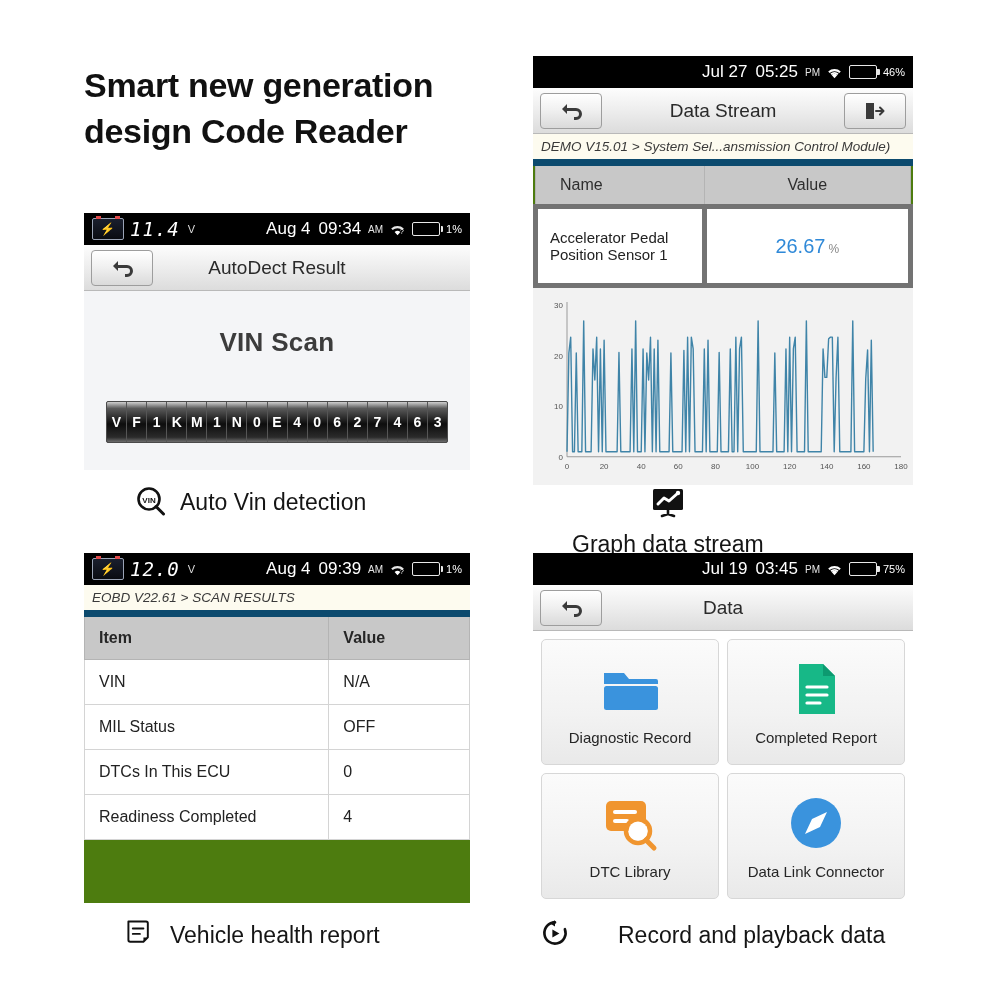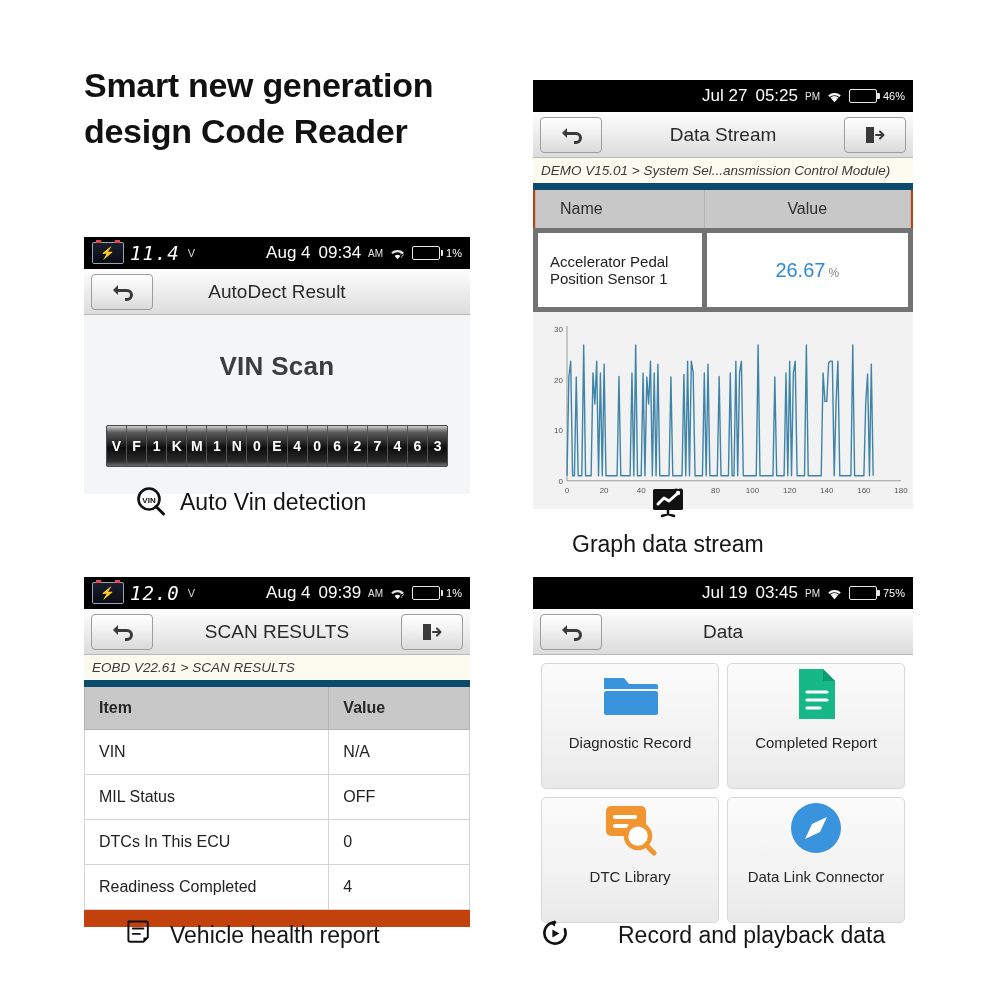--- a/index.html
+++ b/index.html
@@ -12,21 +12,21 @@
   .stage{position:absolute;left:0;top:0;width:1000px;height:1000px;}
 
   
   .headline{
     position:absolute;left:84px;top:62px;width:430px;
     font-size:34px;line-height:46px;font-weight:bold;color:#111;
     letter-spacing:-0.3px;
   }
 
   
-  .device{position:absolute;background:#c2410c;margin-top:24px;}
+  .device{position:absolute;background:#4d7c0f;}
   .statusbar{
     height:32px;background:#000;color:#fff;display:flex;align-items:center;
     font-size:14px;padding:0 8px;box-sizing:border-box;gap:6px;
   }
   .sb-spacer{flex:1;}
   .volt-icon{
     width:30px;height:20px;border:1.5px solid #9aa3b5;border-radius:2px;
     background:linear-gradient(180deg,#1a1f2e,#0a0c12);
     position:relative;display:inline-block;flex:0 0 auto;
   }
@@ -139,21 +139,21 @@
 
   
   #panel-data{left:533px;top:553px;width:380px;height:350px;}
   .tilegrid{
     background:#fff;padding:8px;box-sizing:border-box;height:276px;
     display:grid;grid-template-columns:1fr 1fr;grid-template-rows:1fr 1fr;gap:8px;
   }
   .tile{
     background:linear-gradient(180deg,#fbfbfb 0%,#f2f2f2 60%,#e9e9e9 100%);
     border:1px solid #d7d7d7;border-radius:5px;
-    display:flex;flex-direction:column;align-items:center;gap:10px;
+    display:flex;flex-direction:column;align-items:center;justify-content:center;gap:10px;
   }
   .tile-ico{width:60px;height:60px;display:block;}
   .tile-lbl{font-size:15px;color:#262626;}
 </style>
 </head>
 <body>
 
 <div class="stage">
 
   <div class="headline">Smart new generation design Code Reader</div>
@@ -325,34 +325,20 @@
         <svg viewBox="0 0 20 15" width="17" height="13">
             <path d="M10 14.2 6.6 10.4a5.2 5.2 0 0 1 6.8 0z" fill="#fff"></path>
             <path d="M2.6 6.2a11 11 0 0 1 14.8 0l-1.7 1.9a8.5 8.5 0 0 0-11.4 0z" fill="#fff" opacity=".9"></path>
             <text x="13" y="13" font-size="8" fill="#fff">?</text>
           </svg>
       </span>
       <span class="batt"><span class="batt-fill" id="scan-batt" style="width: 12%;"></span></span>
       <span class="sb-pct">1%</span>
     </div>
 
-    <div class="titlebar">
-      <div class="navbtn">
-        <svg width="26" height="20" viewBox="0 0 26 20">
-            <path d="M9 3 4 8l5 5v-3h9a3 3 0 0 1 0 6h-2v3h2a6 6 0 0 0 0-12H9z" fill="#3a3a3a"></path>
-          </svg>
-      </div>
-      <div class="ttl">SCAN RESULTS</div>
-      <div class="navbtn" style="margin-left:auto;">
-        <svg width="24" height="20" viewBox="0 0 24 20">
-            <path d="M3 2h8v16H3z" fill="#3a3a3a"></path>
-            <path d="M13 10h7M17 6.5 20.5 10 17 13.5" stroke="#3a3a3a" stroke-width="2" fill="none" stroke-linecap="round" stroke-linejoin="round"></path>
-          </svg>
-      </div>
-    </div>
 
     <div class="breadcrumb">EOBD V22.61 &gt; SCAN RESULTS</div>
 
     <table class="tbl2">
       <thead>
           <tr>
         <th>Item</th>
         <th style="width:29%;">Value</th>
       </tr>
         </thead>

